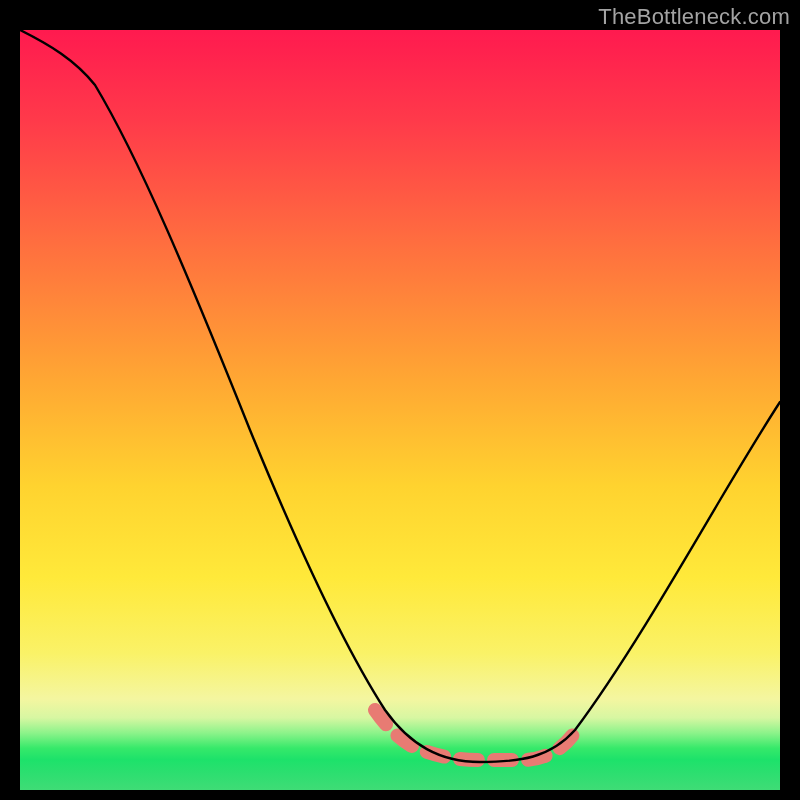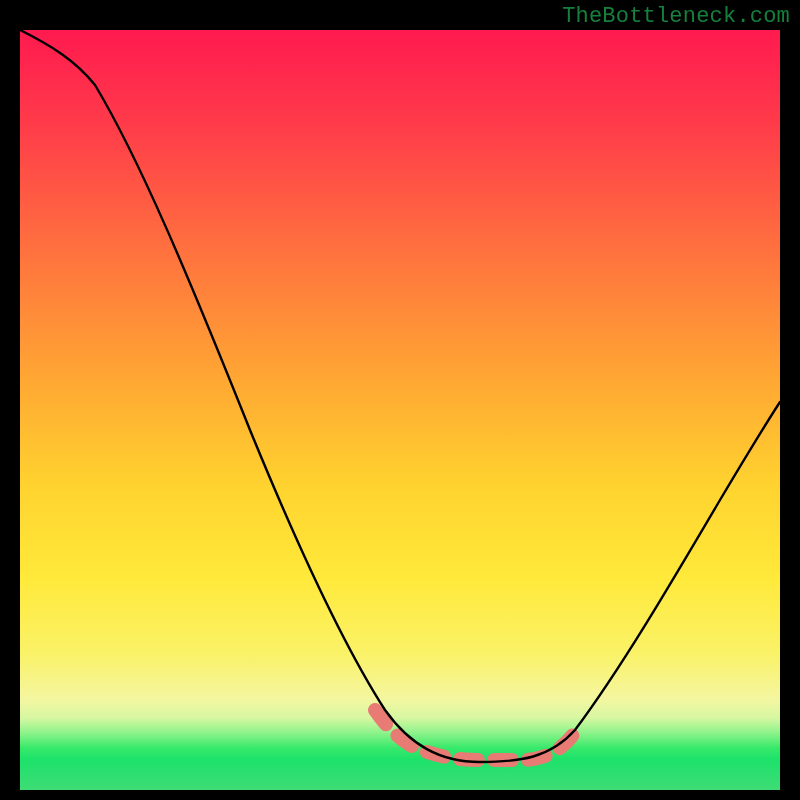--- a/index.html
+++ b/index.html
@@ -13,22 +13,22 @@
   .stage {
     position: relative;
     width: 800px;
     height: 800px;
     background: #000;
   }
   .watermark {
     position: absolute;
     top: 4px;
     right: 10px;
-    color: #15803d;
-    font-family: Liberation Mono, monospace;
+    color: #a3a3a3;
+    font-family: Liberation Sans, sans-serif;
     font-size: 22px;
     letter-spacing: 0.2px;
     z-index: 5;
   }
   .plot {
     position: absolute;
     left: 20px;
     top: 30px;
     width: 760px;
     height: 760px;

